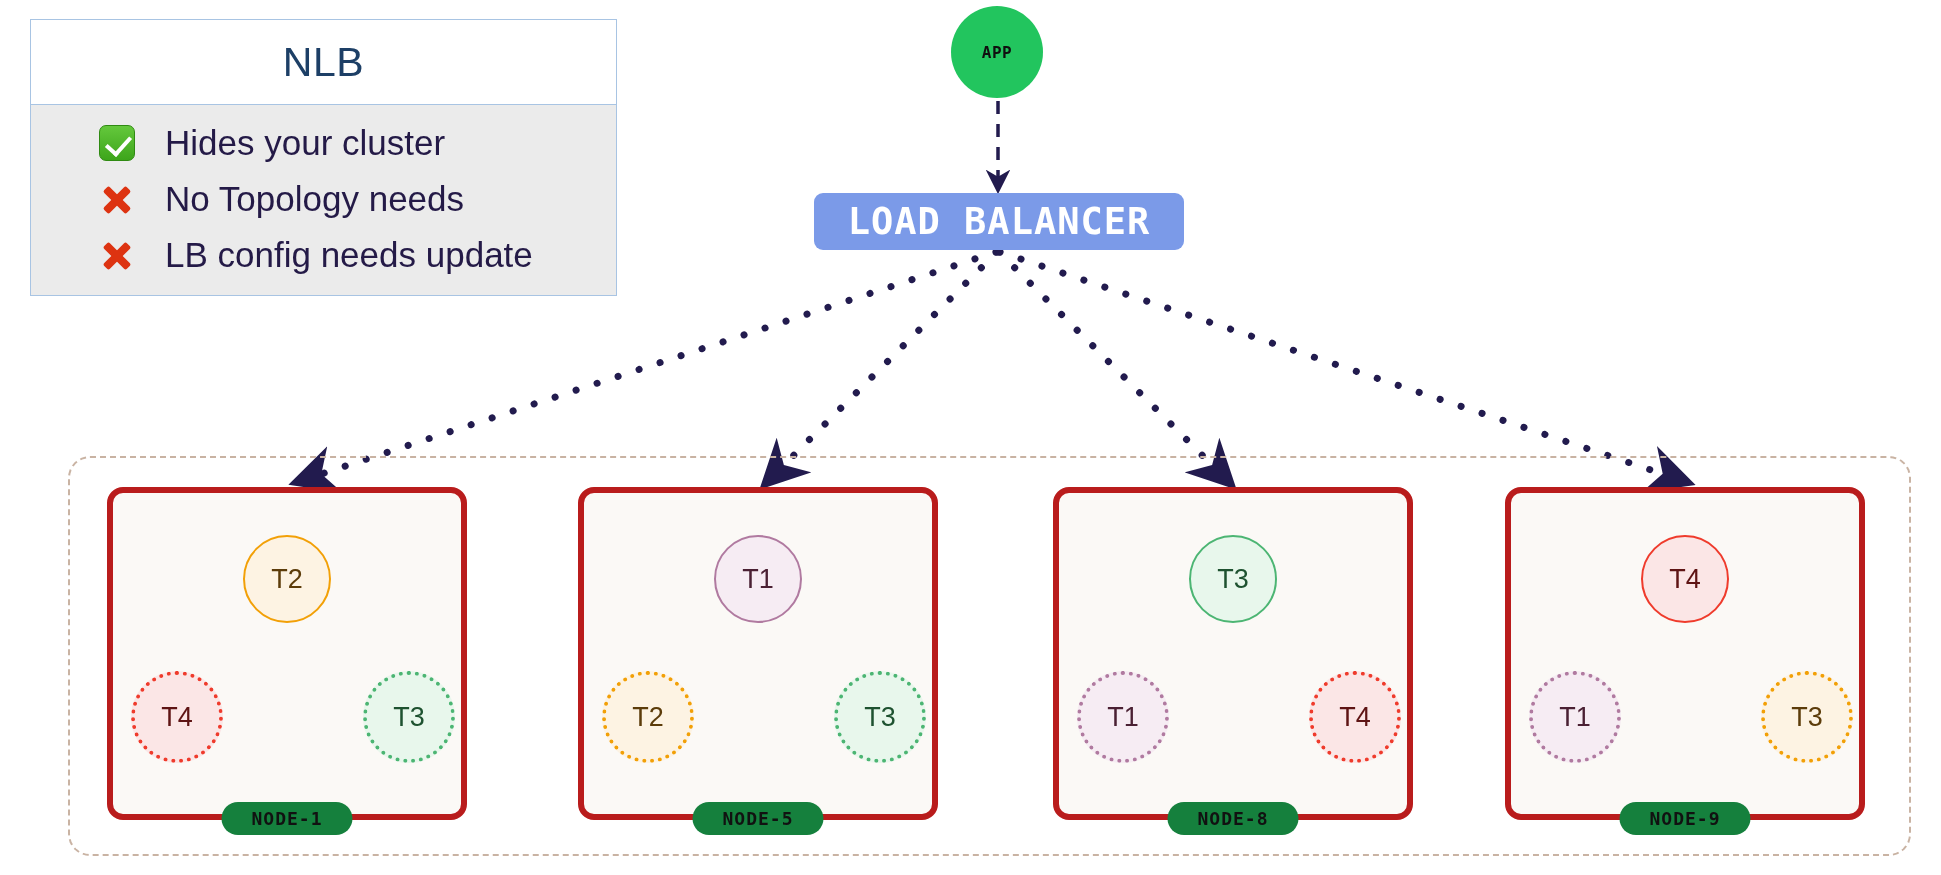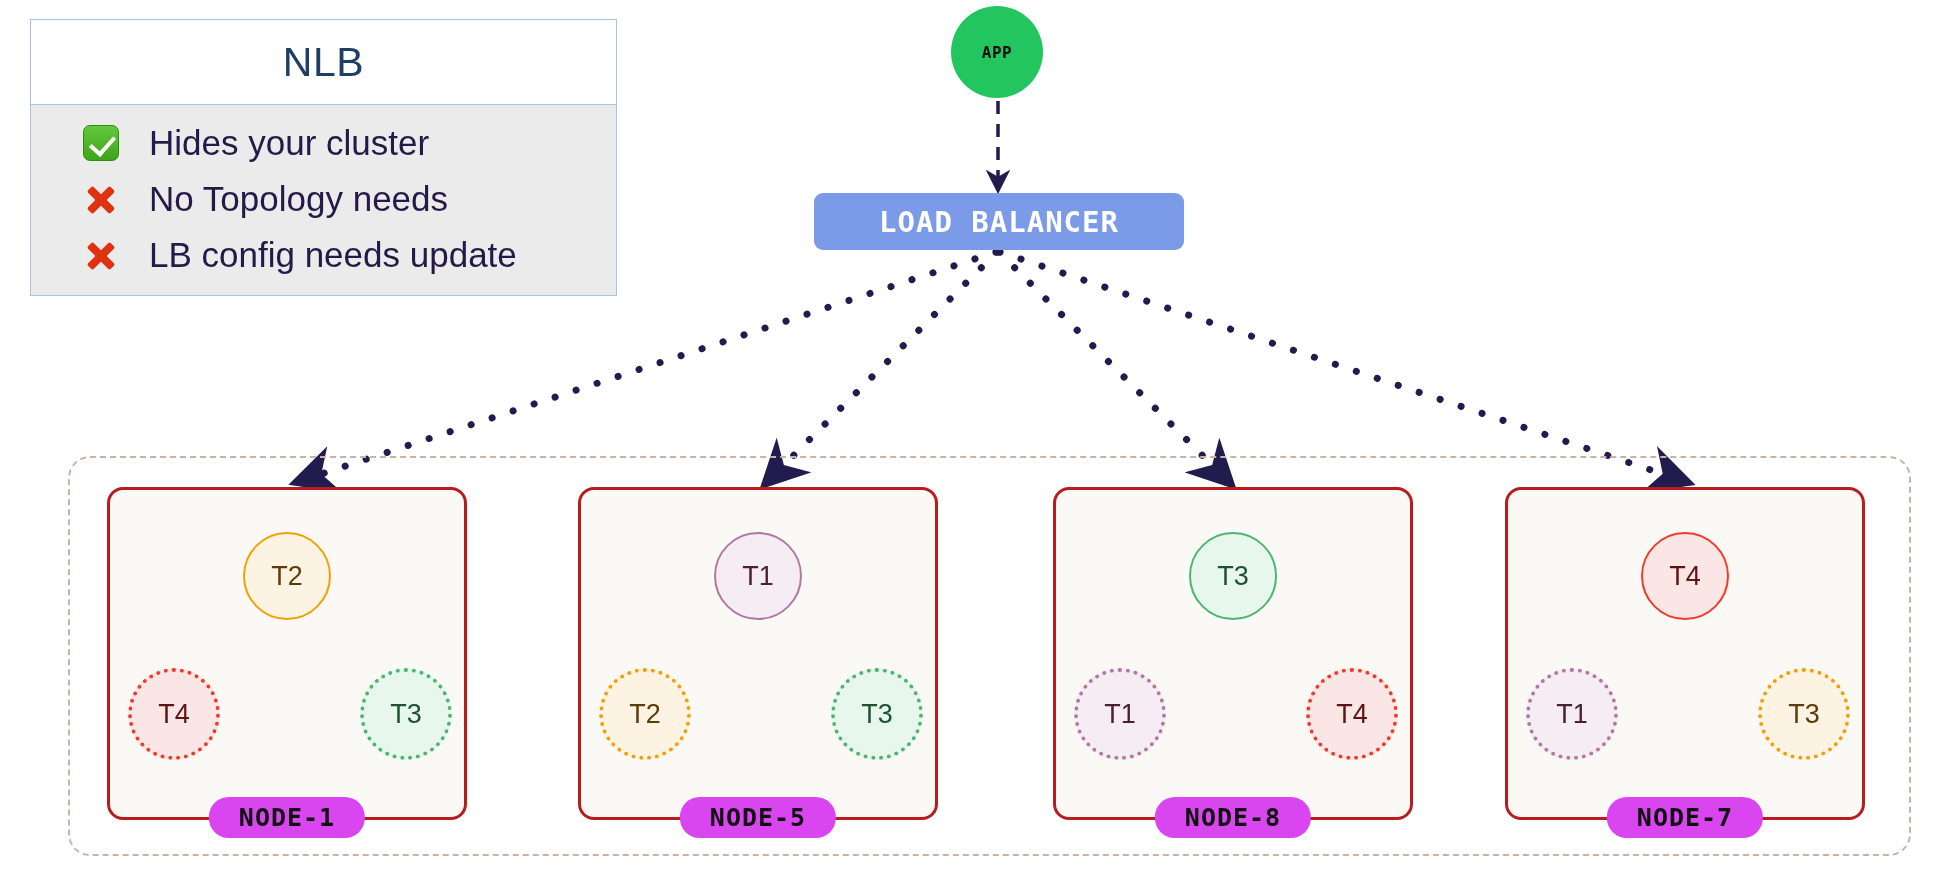--- a/index.html
+++ b/index.html
@@ -46,21 +46,21 @@
     letter-spacing: 0.5px;
   }
   #nlb-body {
     background: #ebebeb;
     padding: 10px 0 12px 0;
   }
   .nlb-row {
     display: flex;
     align-items: center;
     height: 56px;
-    padding-left: 48px;
+    padding-left: 64px;
   }
   .nlb-icon {
     width: 44px;
     min-width: 44px;
     display: flex;
     align-items: center;
     justify-content: center;
     margin-right: 26px;
   }
   .nlb-label {
@@ -126,60 +126,60 @@
     position: absolute;
     left: 814px; top: 193px;
     width: 370px; height: 57px;
     border-radius: 9px;
     background: #7b9ae8;
     display: flex;
     align-items: center;
     justify-content: center;
     color: #ffffff;
     font-family: "DejaVu Sans Mono", monospace;
-    font-size: 29px;
+    font-size: 37px;
     font-weight: bold;
     letter-spacing: 1px;
   }
 
   
   #cluster {
     position: absolute;
     left: 68px; top: 456px;
     width: 1843px; height: 400px;
     border: 2px dashed #c9b3a3;
     border-radius: 22px;
   }
 
   
   .node-box {
     position: absolute;
     top: 487px;
     width: 360px;
     height: 333px;
     background: #fbf9f6;
-    border: 3px solid #b91c1c;
+    border: 6px solid #b91c1c;
     border-radius: 16px;
   }
   #node-box-0 { left: 107px; }
   #node-box-1 { left: 578px; }
   #node-box-2 { left: 1053px; }
   #node-box-3 { left: 1505px; }
 
   .node-pill {
     position: absolute;
     bottom: -21px;
     left: 50%;
     transform: translateX(-50%);
-    background: #d946ef;
+    background: #15803d;
     border-radius: 20px;
     padding: 6px 30px;
     color: #111111;
     font-family: "DejaVu Sans Mono", monospace;
-    font-size: 25px;
+    font-size: 18px;
     font-weight: bold;
     letter-spacing: 1px;
     white-space: nowrap;
     margin-top: 32px;
   }
 
   
   .task {
     position: absolute;
     border-radius: 50%;
@@ -283,16 +283,16 @@
     <div class="task primary c-green">T3</div>
     <div class="task replica left c-purple">T1</div>
     <div class="task replica right c-red">T4</div>
     <div class="node-pill">NODE-8</div>
   </div>
 
   <div class="node-box" id="node-box-3">
     <div class="task primary c-red">T4</div>
     <div class="task replica left c-purple">T1</div>
     <div class="task replica right c-orange">T3</div>
-    <div class="node-pill">NODE-7</div>
+    <div class="node-pill">NODE-9</div>
   </div>
 
 </div>
 
 </body></html>

